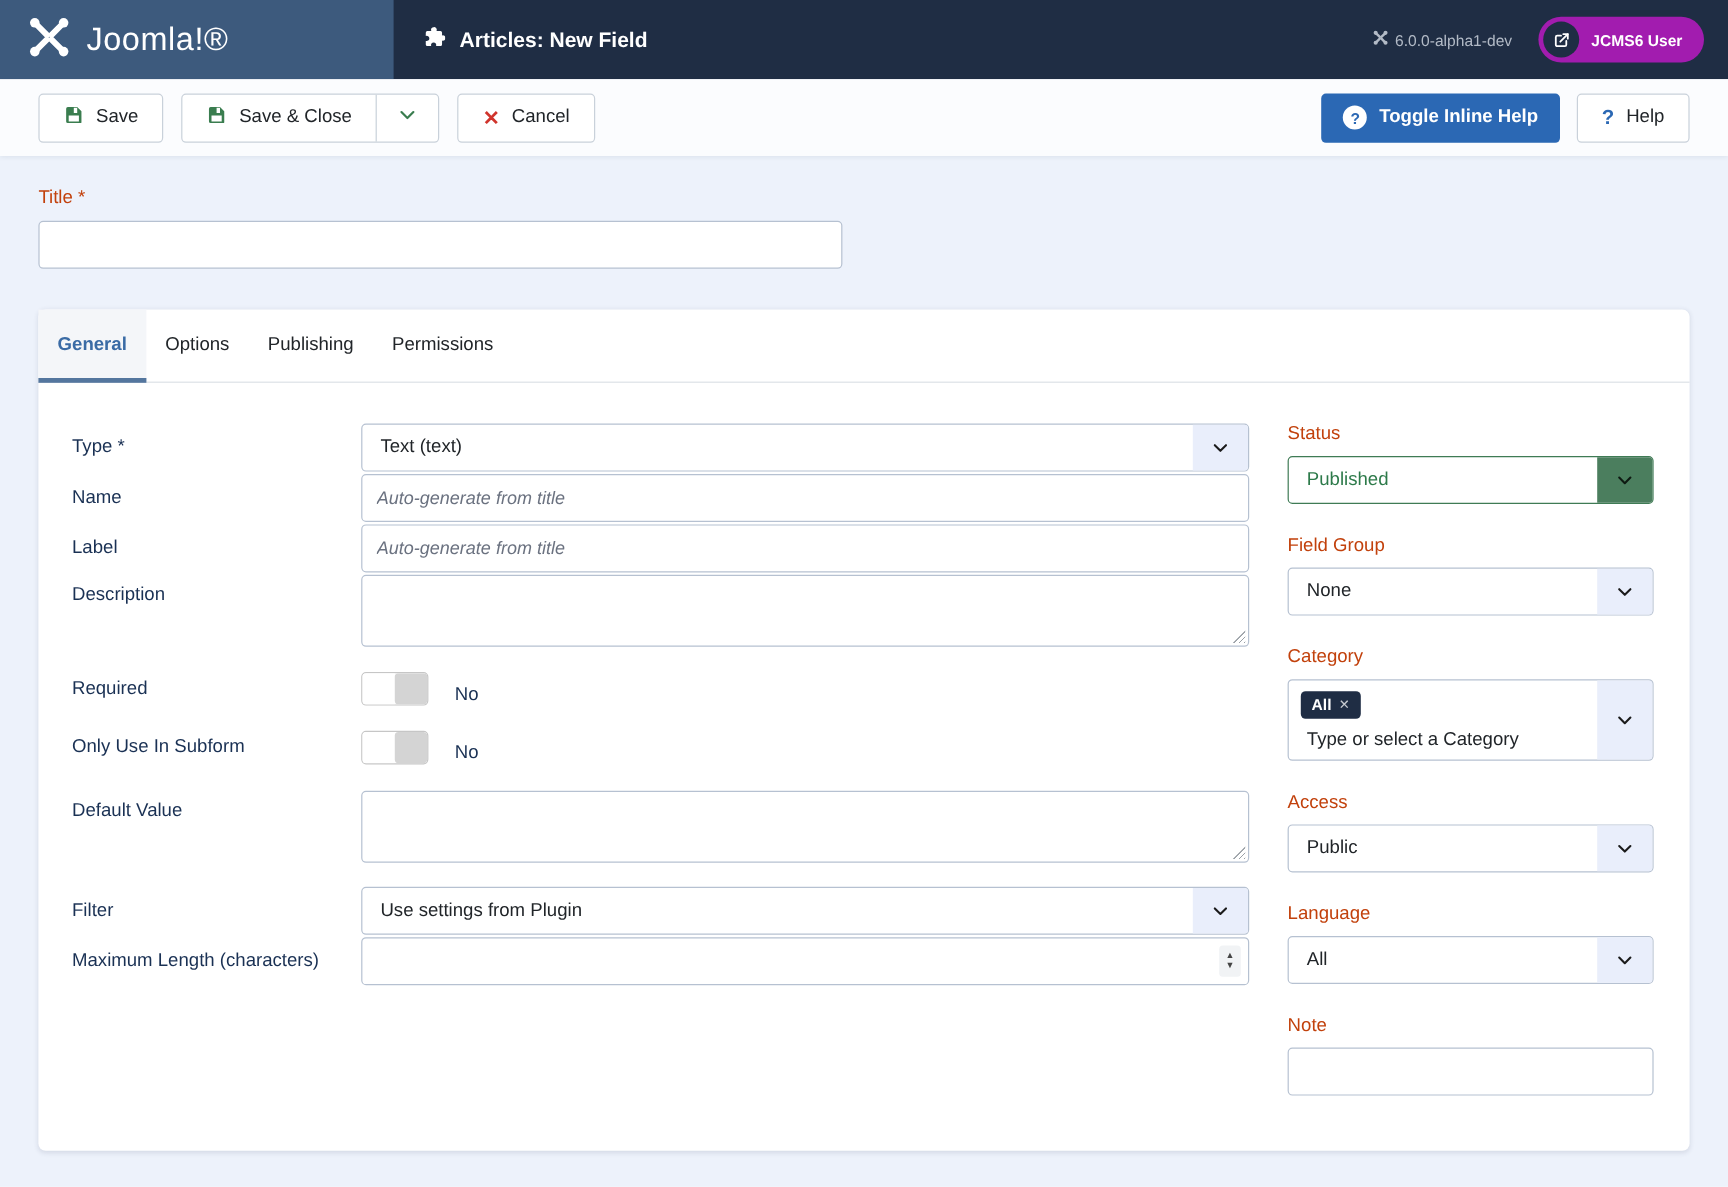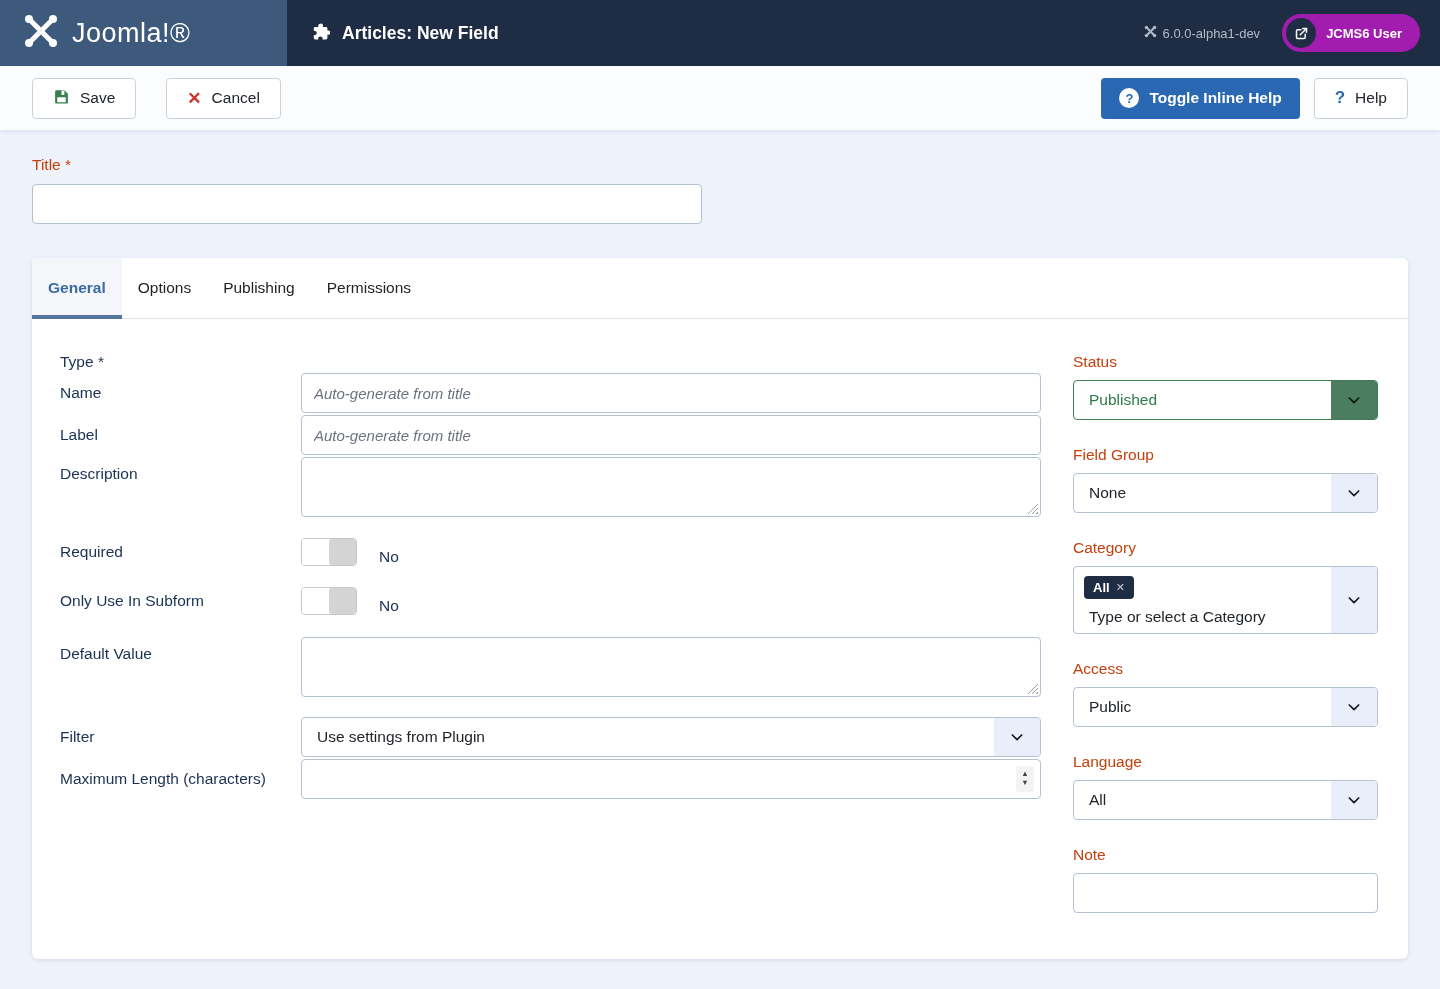--- a/index.html
+++ b/index.html
@@ -7,21 +7,21 @@
   body {
     font-family:"Liberation Sans", sans-serif;
     background:#edf2fb;
     color:#212529;
     overflow:hidden;
   }
 
   
   .app-header { display:flex; height:66px; background:#1f2d44; align-items:stretch; }
   .brand {
-    width:287px; background:#3d5a7d; display:flex; align-items:center;
+    width:328px; background:#3d5a7d; display:flex; align-items:center;
     padding-left:22px; gap:12px; flex-shrink:0;
   }
   .brand-word { color:#fff; font-size:27px; letter-spacing:.5px; font-weight:400; }
   .header-title-zone { display:flex; align-items:center; gap:12px; padding-left:22px; flex:1; }
   .header-title { color:#fff; font-size:17.5px; font-weight:700; }
   .header-right { display:flex; align-items:center; gap:22px; padding-right:20px; }
   .version { color:#b2bac6; font-size:13px; display:flex; align-items:center; gap:6px; }
   .user-pill {
     display:flex; align-items:center; background:#a21caf; border-radius:20px;
     height:38px; padding:4px; cursor:pointer; border:none;
@@ -221,20 +221,37 @@
 <div class="toolbar">
   <button class="btn">
     <span>
       <svg width="17" height="17" viewBox="0 0 24 24" fill="#3a7d4f">
         <path d="M5 3h11l5 5v13a1 1 0 0 1-1 1H5a2 2 0 0 1-2-2V5a2 2 0 0 1 2-2zm7 1v6h4V4h-4zM6 20h12v-7H6v7z"></path>
       </svg>
     </span>
     <span>Save</span>
   </button>
   <span class="gap"></span>
+  <span class="btn-group">
+    <button class="seg">
+      <span>
+        <svg width="17" height="17" viewBox="0 0 24 24" fill="#3a7d4f">
+          <path d="M5 3h11l5 5v13a1 1 0 0 1-1 1H5a2 2 0 0 1-2-2V5a2 2 0 0 1 2-2zm7 1v6h4V4h-4zM6 20h12v-7H6v7z"></path>
+        </svg>
+      </span>
+      <span>Save &amp; Close</span>
+    </button>
+    <button class="seg caret">
+      <span>
+        <svg width="17" height="17" viewBox="0 0 24 24" fill="none" stroke="#3a7d4f" stroke-width="2.6" stroke-linecap="round" stroke-linejoin="round">
+            <path d="M5 9l7 7 7-7"></path>
+          </svg>
+      </span>
+    </button>
+  </span>
   <span class="gap"></span>
   <button class="btn">
     <span class="x-red">✕</span>
     <span>Cancel</span>
   </button>
 
   <div class="toolbar-right">
     <button class="btn-primary">
       <span class="qcircle">?</span>
       <span>Toggle Inline Help</span>
@@ -260,20 +277,30 @@
       <button class="tab">Publishing</button>
       <button class="tab">Permissions</button>
     </nav>
 
     <div class="form-body">
 
       <div class="col-left">
 
         <div class="frow center">
           <div class="flabel">Type *</div>
+          <div class="fctrl">
+            <div class="sel">
+              <span class="val">Text (text)</span>
+              <span class="chev">
+                <svg width="16" height="16" viewBox="0 0 24 24" fill="none" stroke="#1b1b1b" stroke-width="2.6" stroke-linecap="round" stroke-linejoin="round">
+                    <path d="M5 9l7 7 7-7"></path>
+                  </svg>
+              </span>
+            </div>
+          </div>
         </div>
 
         <div class="frow center">
           <div class="flabel">Name</div>
           <div class="fctrl">
             <input class="txt" type="text" placeholder="Auto-generate from title" style="">
           </div>
         </div>
 
         <div class="frow center">

